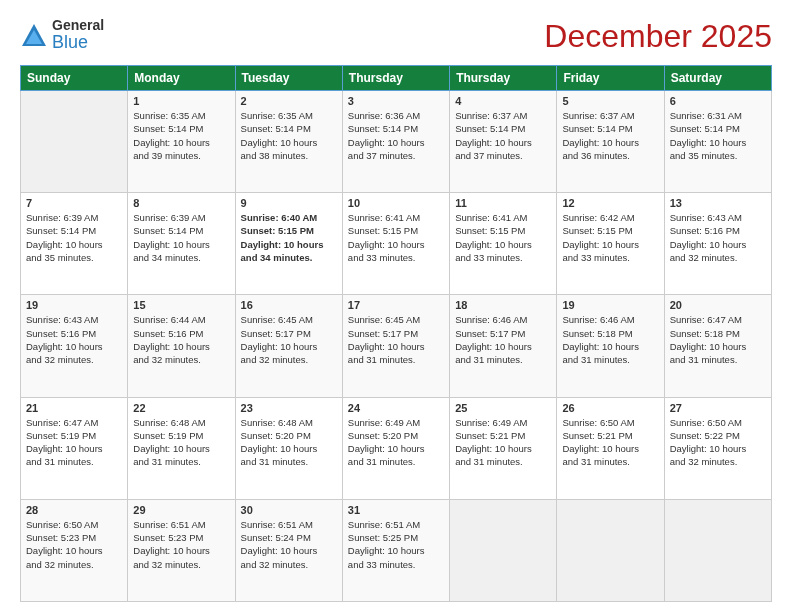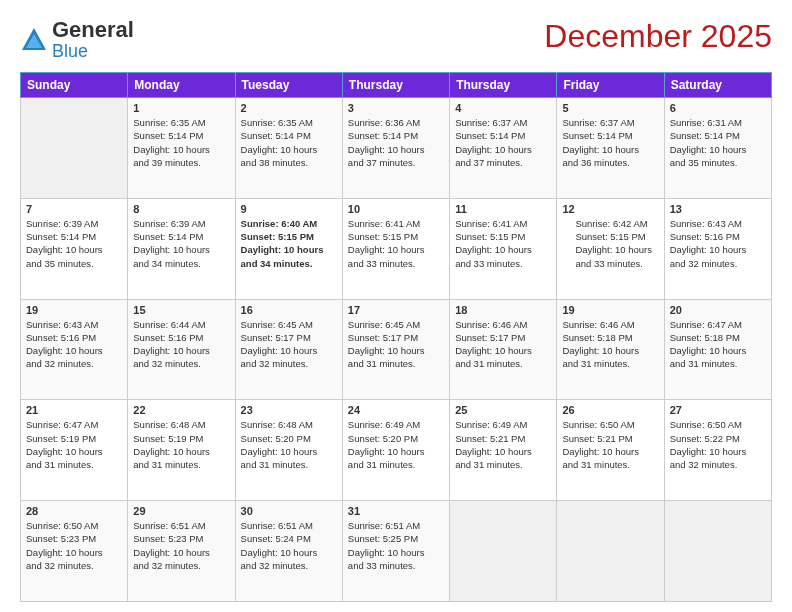--- a/index.html
+++ b/index.html
@@ -26,21 +26,21 @@
     .logo {
       display: flex;
       align-items: center;
     }
     .logo-text {
       display: flex;
       flex-direction: column;
       line-height: 1.1;
     }
     .logo-general {
-      font-size: 22px;
+      font-size: 14px;
       font-weight: bold;
       color: #333;
     }
     .logo-blue {
       font-size: 18px;
       font-weight: normal;
       color: #2a7fc1;
     }
     .logo-icon {
       width: 28px;
@@ -59,21 +59,21 @@
       font-size: 14px;
       color: #444;
     }
     .calendar {
       flex: 1;
       border-collapse: collapse;
       width: 100%;
       table-layout: fixed;
     }
     .calendar thead th {
-      background-color: #6d28d9;
+      background-color: #15803d;
       color: #fff;
       font-size: 12px;
       font-weight: bold;
       text-align: left;
       padding: 5px 6px;
       border: 1px solid #5a9fd4;
     }
     .calendar tbody td {
       border: 1px solid #ccc;
       vertical-align: top;
@@ -212,21 +212,21 @@
           </td>
           <td>
             <span class="day-number">11</span>
             <div class="day-info" style="white-space: pre-line;">Sunrise: 6:41 AM
 Sunset: 5:15 PM
 Daylight: 10 hours
 and 33 minutes.</div>
           </td>
           <td>
             <span class="day-number">12</span>
-            <div class="day-info" style="white-space: pre-line; margin-left: 13px;">Sunrise: 6:42 AM
+            <div class="day-info" style="white-space: pre-line;">Sunrise: 6:42 AM
 Sunset: 5:15 PM
 Daylight: 10 hours
 and 33 minutes.</div>
           </td>
           <td>
             <span class="day-number">13</span>
             <div class="day-info" style="white-space: pre-line;">Sunrise: 6:43 AM
 Sunset: 5:16 PM
 Daylight: 10 hours
 and 32 minutes.</div>

